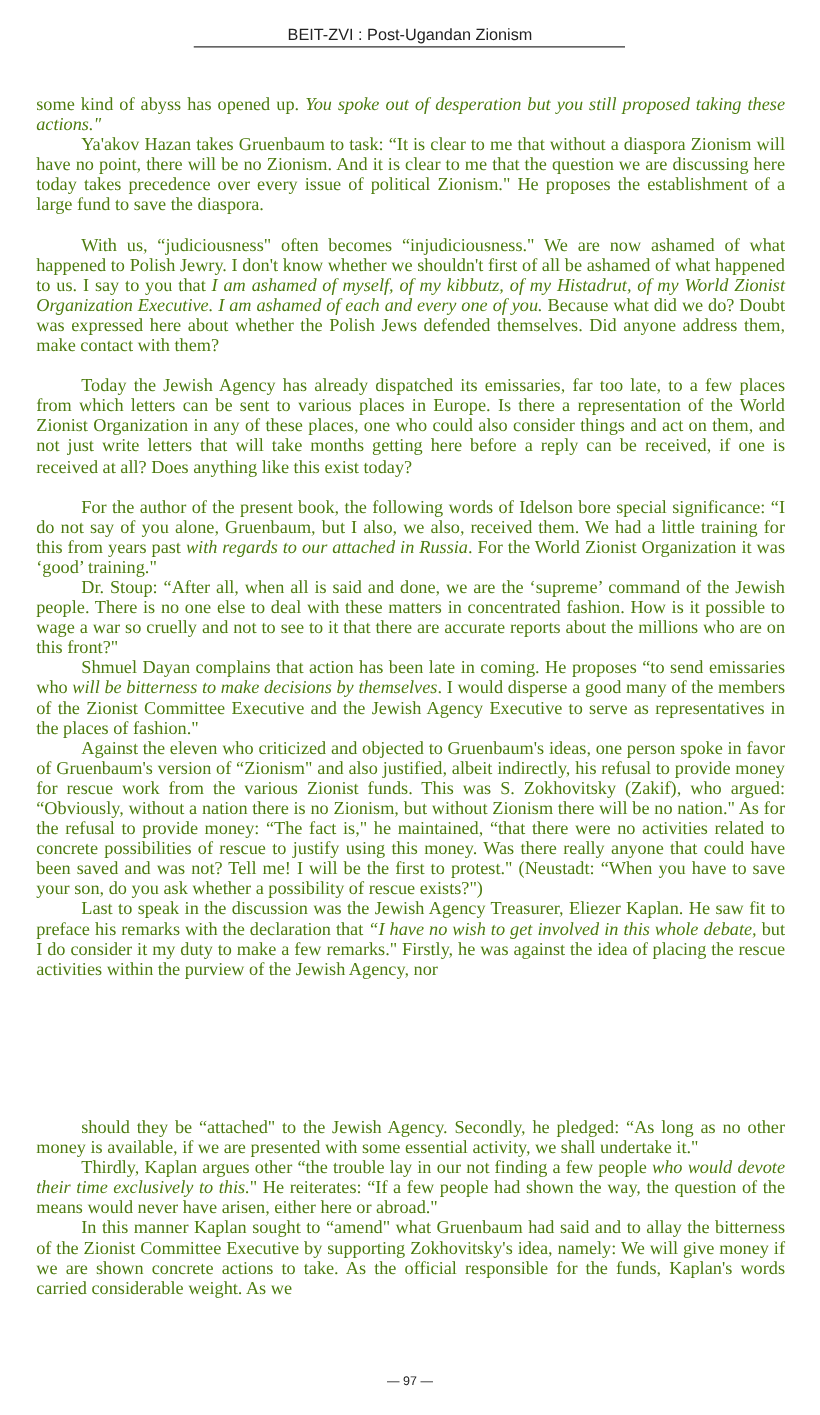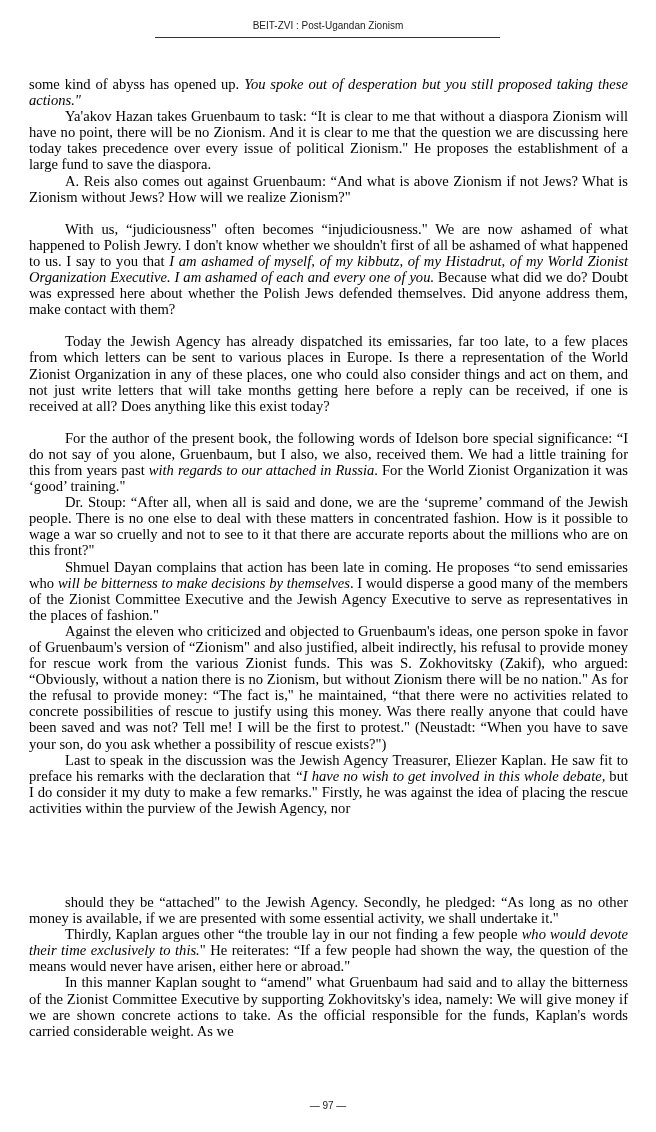--- a/index.html
+++ b/index.html
@@ -1,28 +1,28 @@
 <!DOCTYPE html>
 <html><head>
 <meta charset="utf-8">
 <style>
   html, body { margin: 0; padding: 0; background: #ffffff; }
   body { width: 656px; height: 1132px; position: relative; overflow: hidden; color: #111; }
   .running-head {
     position: absolute; top: 20px; left: 0; width: 656px; text-align: center;
-    font-family: "Liberation Sans", sans-serif; font-size: 10px; color: #222;
+    font-family: "Liberation Sans", sans-serif; font-size: 13px; color: #222;
   }
   .head-rule {
     position: absolute; top: 37px; left: 155px; width: 345px; height: 0;
     border-top: 1px solid #333;
   }
   .body-text {
     position: absolute; left: 29px; width: 599px;
     font-family: "Liberation Serif", serif; font-size: 14.6px; line-height: 16.1px;
-    text-align: justify; color: #000000;
+    text-align: justify; color: #4d7c0f;
   }
   .body-text p { margin: 0; text-indent: 36px; }
   .body-text p.noindent { text-indent: 0; }
   .body-text p.gap { margin-top: 16px; }
   .body-text em { font-style: italic; }
   #block1 { top: 76px; }
   #block2 { top: 894px; }
   .folio {
     position: absolute; top: 1100px; left: 0; width: 656px; text-align: center;
     font-family: "Liberation Sans", sans-serif; font-size: 10px; color: #222;
@@ -30,21 +30,20 @@
 </style>
 </head>
 <body>
 
 <div class="running-head">BEIT-ZVI : Post-Ugandan Zionism</div>
 <div class="head-rule"></div>
 
 <div class="body-text" id="block1">
   <p class="noindent"><span>some kind of abyss has opened up. </span><em>You spoke out of desperation but you still proposed taking these actions."</em></p>
   <p><span>Ya'akov Hazan takes Gruenbaum to task: “It is clear to me that without a diaspora Zionism will have no point, there will be no Zionism. And it is clear to me that the question we are discussing here today takes precedence over every issue of political Zionism." He proposes the establishment of a large fund to save the diaspora.</span></p>
-  <p><span>A. Reis also comes out against Gruenbaum: “And what is above Zionism if not Jews? What is Zionism without Jews? How will we realize Zionism?"</span></p>
   <p class="gap"><span>With us, “judiciousness" often becomes “injudiciousness." We are now ashamed of what happened to Polish Jewry. I don't know whether we shouldn't first of all be ashamed of what happened to us. I say to you that </span><em>I am ashamed of myself, of my kibbutz, of my Histadrut, of my World Zionist Organization Executive. I am ashamed of each and every one of you.</em><span> Because what did we do? Doubt was expressed here about whether the Polish Jews defended themselves. Did anyone  address  them,  make  contact with them?</span></p>
   <p class="gap"><span>Today the Jewish Agency has already dispatched its emissaries, far too late, to a few places from which letters can be sent to various places in Europe. Is there a representation of the World Zionist Organization in any of these places, one who could also consider things and act on them, and not just write letters that will take months getting here before a reply can be received, if one is received at all? Does anything like this exist today?</span></p>
   <p class="gap"><span>For the author of the present book, the following words of Idelson bore special significance: “I do not say of you alone, Gruenbaum, but I also, we also, received them. We had a little training for this from years past </span><em>with regards to our attached in Russia</em><span>. For the World Zionist Organization it was ‘good’ training."</span></p>
   <p><span>Dr. Stoup: “After all, when all is said and done, we are the ‘supreme’ command of the Jewish people. There is no one else to deal with these matters in concentrated fashion. How is it possible to wage a war so cruelly and not to see to it that there are accurate reports about the millions who are on this front?"</span></p>
   <p><span>Shmuel Dayan complains that action has been late in coming. He proposes “to send emissaries who </span><em>will be bitterness to make decisions by themselves</em><span>. I would disperse a good many of the members of the Zionist Committee Executive and the Jewish Agency Executive to serve as representatives in the places of fashion."</span></p>
   <p><span>Against the eleven who criticized and objected to Gruenbaum's ideas, one person spoke in favor of Gruenbaum's version of “Zionism" and also justified, albeit indirectly, his refusal to provide money for rescue work from the various Zionist funds. This was S. Zokhovitsky (Zakif), who argued: “Obviously, without a nation  there is no Zionism, but without Zionism there will be no nation." As for the refusal to provide money: “The fact is," he maintained, “that there were no activities related to concrete possibilities of rescue to justify using this money. Was there really anyone that could have been saved and was not? Tell me! I will be the first to protest." (Neustadt: “When you have to save your son, do you ask whether a possibility of rescue exists?")</span></p>
   <p><span>Last to speak in the discussion was the Jewish Agency Treasurer, Eliezer Kaplan. He saw fit to preface his remarks with the declaration that </span><em>“I have no wish to get involved in this whole debate,</em><span> but I do consider it my duty to make a few remarks." Firstly, he was against the idea of placing the rescue activities within the purview of the Jewish Agency, nor</span></p>
 </div>
 
 <div class="body-text" id="block2">

